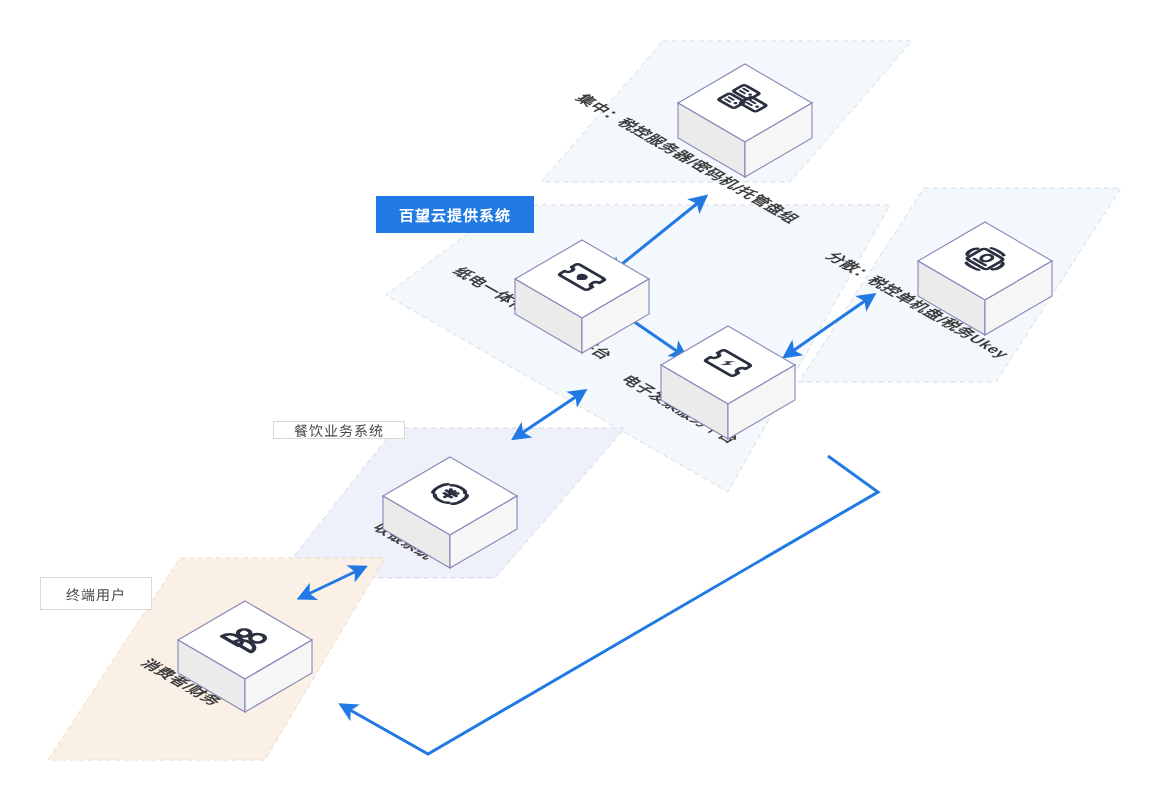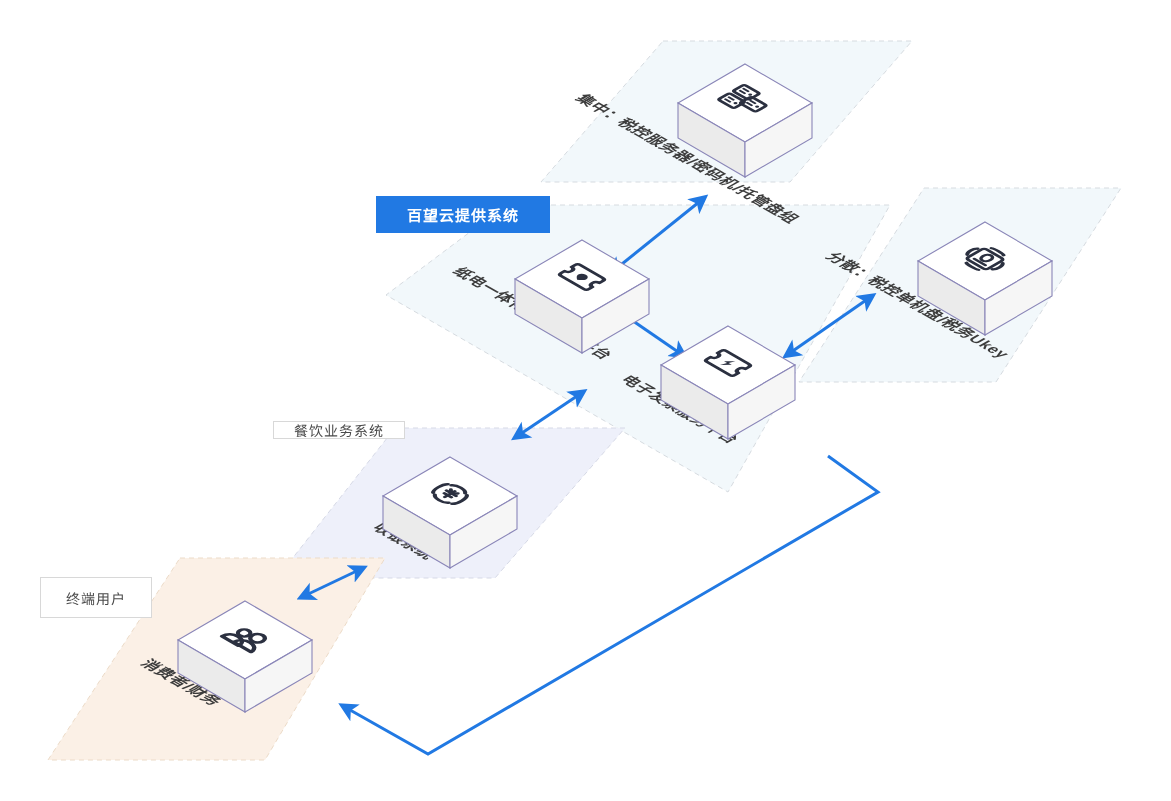--- a/index.html
+++ b/index.html
@@ -25,23 +25,23 @@
     color:#ffffff;
     font-weight:700;
     border:none;
   }
   .tag-plain{
     background:#ffffff;
     color:#4a4a4a;
     border:1px solid #d8d8d8;
     font-weight:400;
   }
-  #tag-cloud{left:376px;top:196px;width:174px;height:37px;}
+  #tag-cloud{left:376px;top:196px;width:158px;height:37px;}
   #tag-pos{left:273px;top:421px;width:132px;height:18px;font-size:14px;}
-  #tag-user{left:40px;top:577px;width:112px;height:41px;font-size:14px;font-family:Liberation Mono, monospace;}
+  #tag-user{left:40px;top:577px;width:112px;height:33px;font-size:14px;font-family:Liberation Mono, monospace;}
 </style>
 </head>
 <body>
 
 <div id="stage">
 
   <svg id="diagram" viewBox="0 0 1171 801">
     <defs>
       <marker id="arrowhead" markerWidth="7" markerHeight="7" refX="4.6" refY="3.5" orient="auto" markerUnits="strokeWidth">
         <path d="M0,0.3 L6.4,3.5 L0,6.7 L1.6,3.5 Z" fill="#2179e3"></path>

